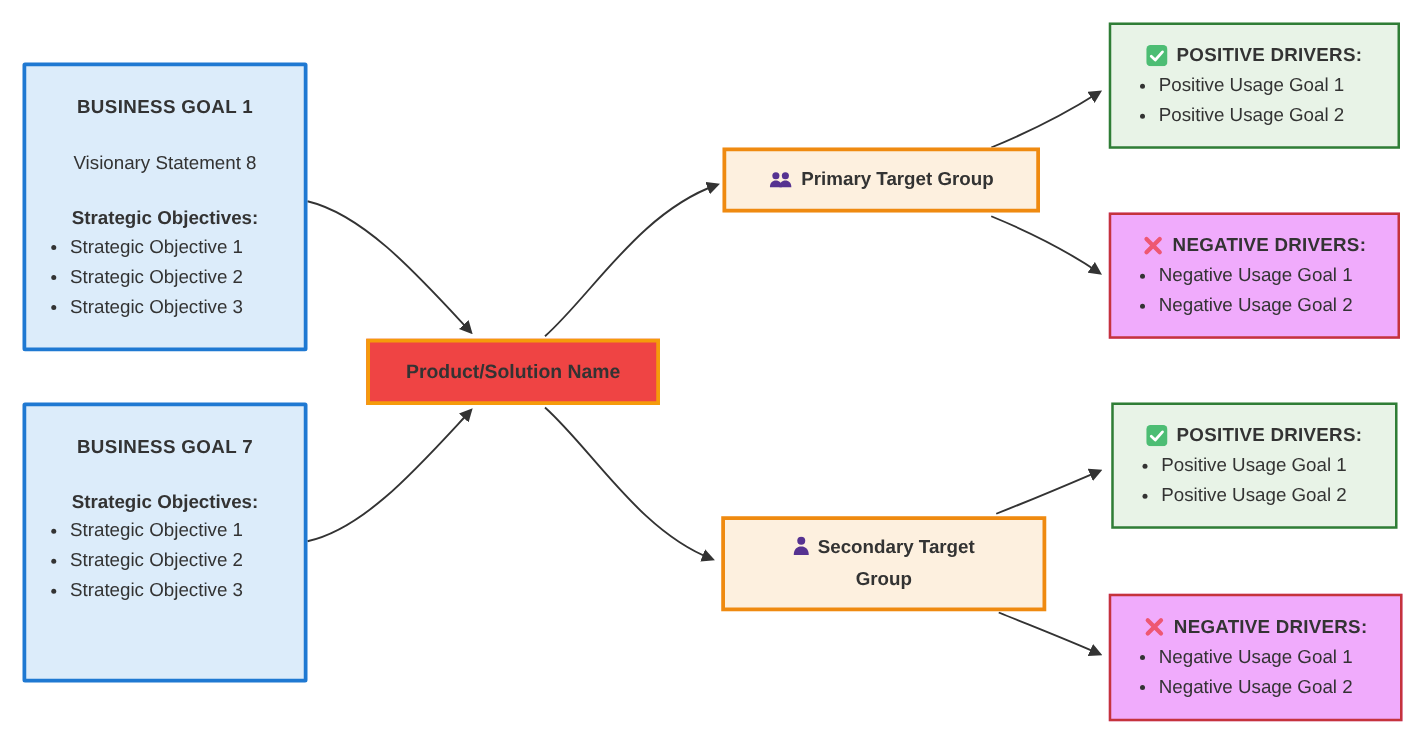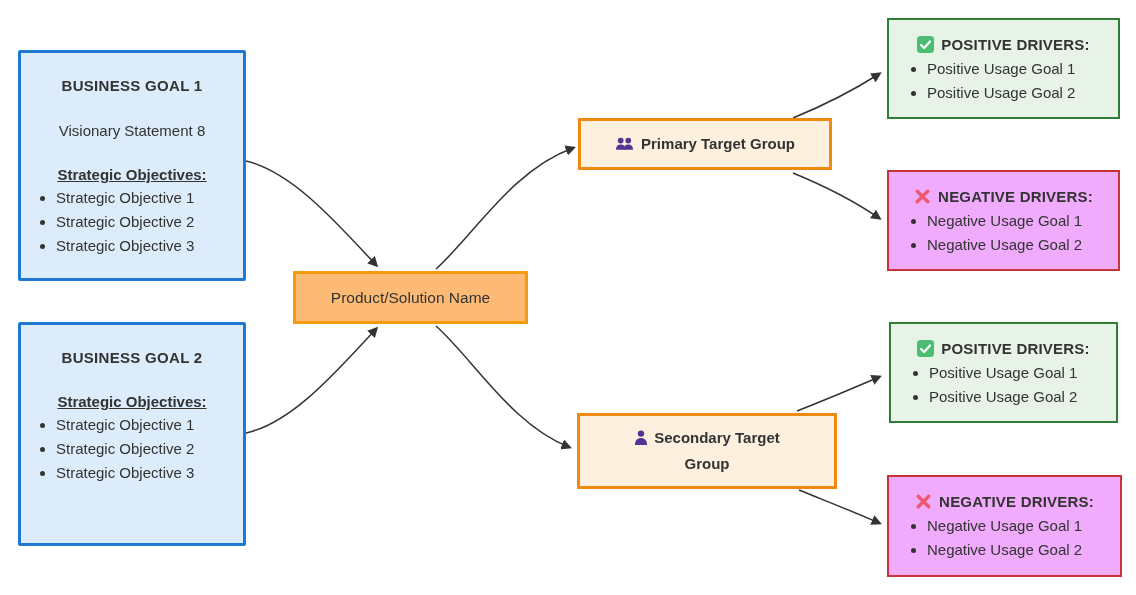--- a/index.html
+++ b/index.html
@@ -10,29 +10,29 @@
   svg.edges{position:absolute;left:0;top:0;}
   .node{position:absolute;box-sizing:border-box;}
 
   
   .goal{
     background:#dcecfa;border:3px solid #1f79d2;border-radius:2px;
     text-align:center;padding:14px 6px 0;
   }
   .goal .node-title{font-weight:700;margin-top:10px;letter-spacing:.3px;}
   .goal .vision{margin-top:28px;}
-  .goal .obj-heading{font-weight:700;margin-top:27px;text-decoration:underline;}
+  .goal .obj-heading{font-weight:700;margin-top:27px;}
   .goal ul{list-style:disc;text-align:left;margin:3px 0 0;padding-left:29px;}
   .goal li{line-height:24px;}
 
   
   .product{
-    background:#fdba74;border:3px solid #f59b0b;
+    background:#ef4444;border:3px solid #f59b0b;
     display:flex;align-items:center;justify-content:center;
-    font-weight:400;font-size:15.5px;
+    font-weight:700;font-size:15.5px;
   }
 
   
   .group{
     background:#fdf0df;border:3px solid #ef8a10;
     display:flex;align-items:center;justify-content:center;font-weight:700;
   }
   .group-label{display:flex;align-items:center;justify-content:center;gap:7px;flex-wrap:wrap;line-height:24px;}
   .group.secondary .group-label{max-width:170px;display:block;text-align:center;}
   .group.secondary .icon{display:inline-block;vertical-align:-2px;margin-right:6px;}
@@ -76,21 +76,21 @@
     <div class="vision">Visionary Statement 8</div>
     <div class="obj-heading">Strategic Objectives:</div>
     <ul>
       <li>Strategic Objective 1</li>
       <li>Strategic Objective 2</li>
       <li>Strategic Objective 3</li>
     </ul>
   </div>
 
   <div class="node goal" style="left:18px;top:322px;width:228px;height:224px;">
-    <div class="node-title">BUSINESS GOAL 2</div>
+    <div class="node-title">BUSINESS GOAL 7</div>
     <div class="obj-heading">Strategic Objectives:</div>
     <ul>
       <li>Strategic Objective 1</li>
       <li>Strategic Objective 2</li>
       <li>Strategic Objective 3</li>
     </ul>
   </div>
 
   <div class="node product" style="left:293px;top:271px;width:235px;height:53px;">
     <span>Product/Solution Name</span>

